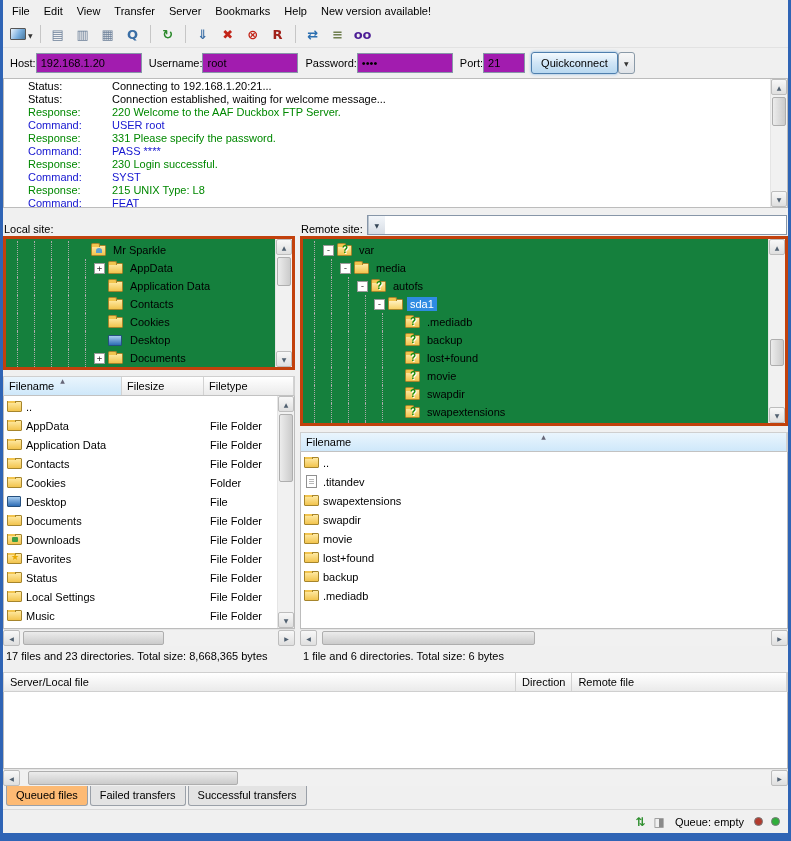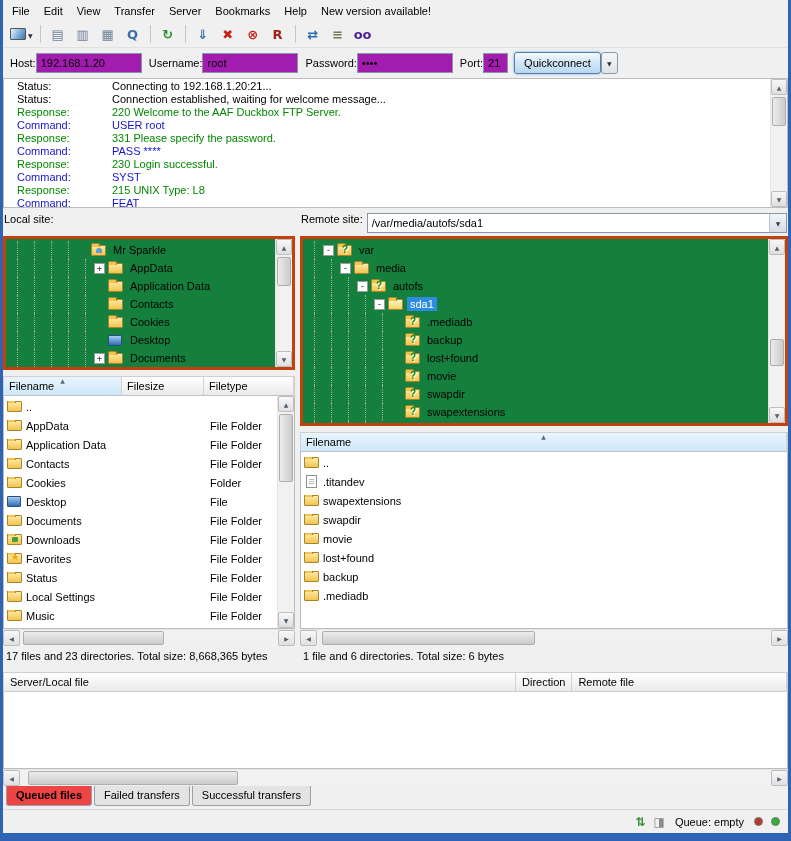--- a/index.html
+++ b/index.html
@@ -23,40 +23,40 @@
 .toolbar{flex:0 0 27px;display:flex;align-items:center;padding-left:5px;gap:1px;background:#f0f0f0;border-bottom:1px solid #e2e2e2}
 .tb-btn{height:23px;min-width:24px;display:flex;align-items:center;justify-content:center;padding:0 2px;border-radius:2px}
 .tb-glyph{font:bold 13px/1 "DejaVu Sans",sans-serif}
 .tb-drop::before{content:"▼";font-size:6px;color:#333;margin-left:2px;font-family:"DejaVu Sans",sans-serif}
 .tb-sep{width:1px;height:18px;background:#c6c6c6;margin:0 4px}
 .icon-monitor{width:16px;height:12px;border:1px solid #555;border-radius:1px;
   background:linear-gradient(120deg,#eaf3fc,#79aede 55%,#49799f)}
 
 .quickbar{flex:0 0 30px;display:flex;align-items:center;padding:0 7px;background:#f0f0f0}
 .qinput{height:20px;border:1px solid #8796a8;background:#a21caf;padding:0 4px;font:11px "Liberation Sans",sans-serif}
-.qinput.host{width:106px}.qinput.user{width:96px}.qinput.pass{width:96px}.qinput.port{width:25px}
+.qinput.host{width:106px}.qinput.user{width:96px}.qinput.pass{width:96px}.qinput.port{width:42px}
 .quickbar label{margin-left:7px}.quickbar label:first-child{margin-left:0}
 .qc-btn{height:22px;padding:0 9px;margin-left:6px;border:1px solid #4e7fae;border-radius:3px;
   background:linear-gradient(#f4fafe,#d0e5f6 50%,#b8d8f0);font:11px "Liberation Sans",sans-serif;box-shadow:0 0 3px #7fb2e0}
 .qc-drop{width:17px;height:22px;border:1px solid #8a9aa8;border-radius:3px;
   background:linear-gradient(#f7f7f7,#dfe3e8);display:flex;align-items:center;justify-content:center}
 .qc-drop::before{content:"▼";font-size:6px;color:#333;font-family:"DejaVu Sans",sans-serif}
 
 .log{flex:0 0 130px;background:#fff;border:1px solid #bcbcbc;position:relative;overflow:hidden}
 .log-lines{margin-right:17px;padding-top:1px}
 .log-line{display:flex;height:13px;line-height:13px;white-space:nowrap}
-.log-label{flex:0 0 108px;padding-left:13px}
+.log-label{flex:0 0 108px;padding-left:24px}
 .hsplit{flex:0 0 4px}
 
 .middle{flex:0 0 456px;display:flex;min-height:0}
 .pane{display:flex;flex-direction:column;min-width:0}
 .pane.left{flex:0 0 292px}
 .vsplit{flex:0 0 5px}
 .pane.right{flex:1}
-.sitebar{flex:0 0 24px;display:flex;align-items:flex-start;gap:4px;padding:1px}
+.sitebar{flex:0 0 24px;display:flex;align-items:flex-end;gap:4px;padding:1px}
 .combo{flex:1;height:20px;border:1px solid #8796a8;background:#fff;display:flex;align-items:center;min-width:0}
 .combo-text{flex:1;padding:0 4px;white-space:nowrap;overflow:hidden}
 .combo-btn{flex:0 0 17px;height:100%;background:linear-gradient(#f2f6fa,#d7dde5);border-left:1px solid #b9c4cf;
   display:flex;align-items:center;justify-content:center}
 .combo-btn::before{content:"▼";font-size:6px;color:#345;font-family:"DejaVu Sans",sans-serif}
 
 .tree{background:#15803d;border:3px solid #c2410c;position:relative;overflow:hidden}
 .tree.local{flex:0 0 134px}
 .tree.remote{flex:0 0 190px}
 .tree-rows{padding:2px 20px 0 3px}
@@ -117,21 +117,21 @@
 .sthumb{position:absolute;background:linear-gradient(90deg,#ececec,#cbcbcb);border:1px solid #aeaeae;border-radius:2px}
 .vscroll .sthumb{left:1px;right:1px}
 .hscroll .sthumb{top:1px;bottom:1px;background:linear-gradient(#ececec,#cbcbcb)}
 
 .queue-head{flex:0 0 20px;display:flex;border:1px solid #cfcfcf;overflow:hidden;background:#f5f5f5}
 .qhcell{padding:3px 6px;border-right:1px solid #d2d2d2;white-space:nowrap;background:linear-gradient(#fff,#eaeaea)}
 .qhcell.qc0{flex:0 0 512px}.qhcell.qc1{flex:0 0 56px}.qhcell.qc2{flex:1}
 .queue-body{flex:1;background:#fff;border:1px solid #bcbcbc;border-top:none}
 .tabs{flex:0 0 23px;display:flex;align-items:flex-start;gap:2px;padding-left:3px;background:#f0f0f0}
 .tab{padding:3px 9px 4px;border:1px solid #9aa0a8;border-top:none;border-radius:0 0 3px 3px;background:#e3e3e3}
-.tab.active{background:#ef4444;font-weight:bold}
+.tab.active{background:#fdba74;font-weight:normal}
 
 .statusbar{flex:0 0 24px;display:flex;align-items:center;gap:10px;padding:0 8px;border-top:1px solid #d8d8d8;background:#f0f0f0}
 .sb-spacer{flex:1}
 .sb-icons{display:flex;gap:8px}
 .sb-icon{font:bold 12px/1 "DejaVu Sans",sans-serif}
 .led{width:9px;height:9px;border-radius:50%;border:1px solid #777;display:inline-block}
 </style>
 </head>
 <body>
 
@@ -481,21 +481,20 @@
       </div>
       <div class="pane-status">17 files and 23 directories. Total size: 8,668,365 bytes</div>
     </div>
 
     <div class="vsplit"></div>
 
     <div class="pane right">
       <div class="sitebar">
         <span>Remote site:</span>
         <div class="combo">
-          <span class="combo-text">/var/media/autofs/sda1</span>
           <span class="combo-btn"></span>
         </div>
       </div>
       <div class="tree remote">
         <div class="tree-rows" id="remote-tree-rows">
             <div class="tree-row">
               <span class="guide"></span>
               <span class="exp">-</span>
               <span class="ficon folder-q"></span>
               <span class="tlabel">var</span>

